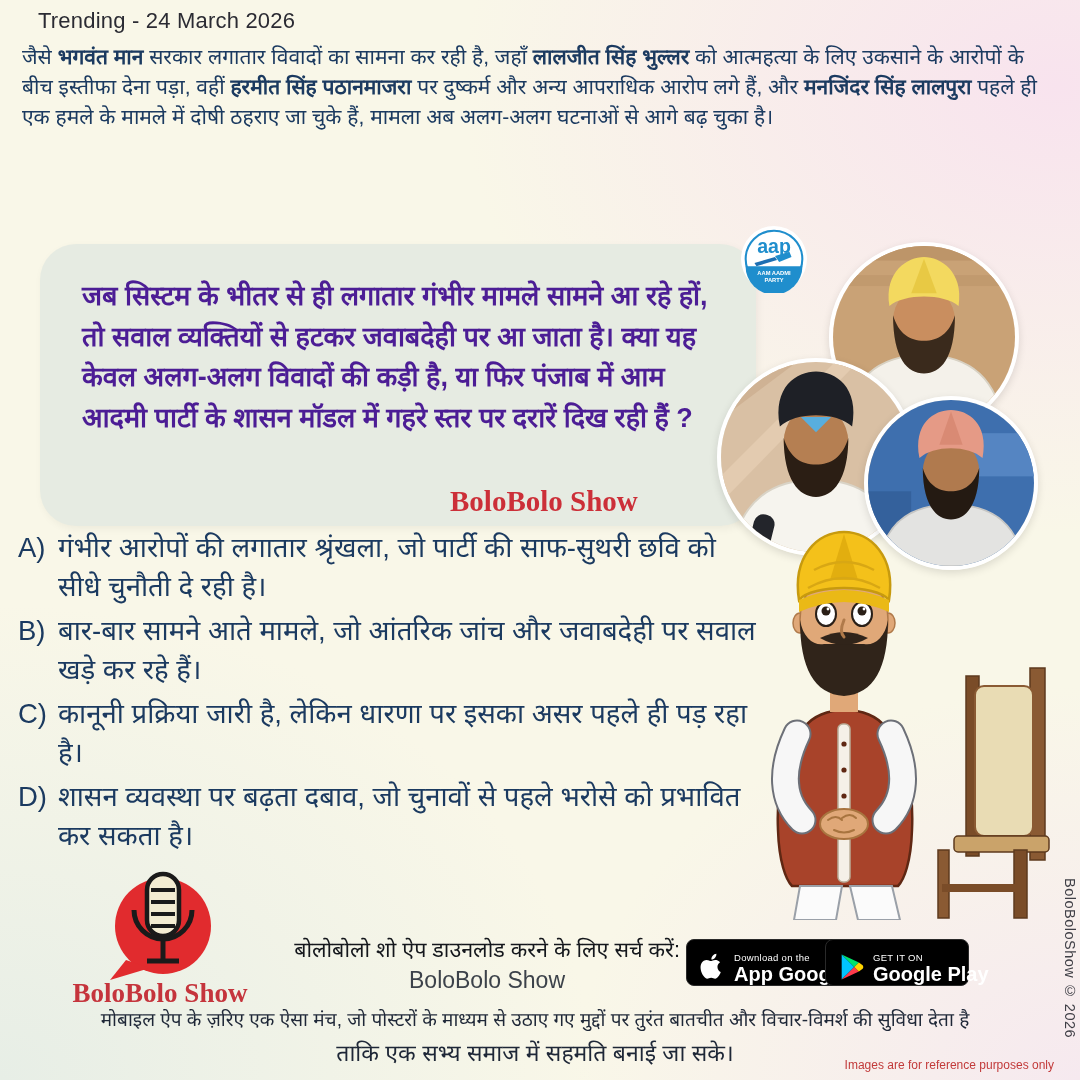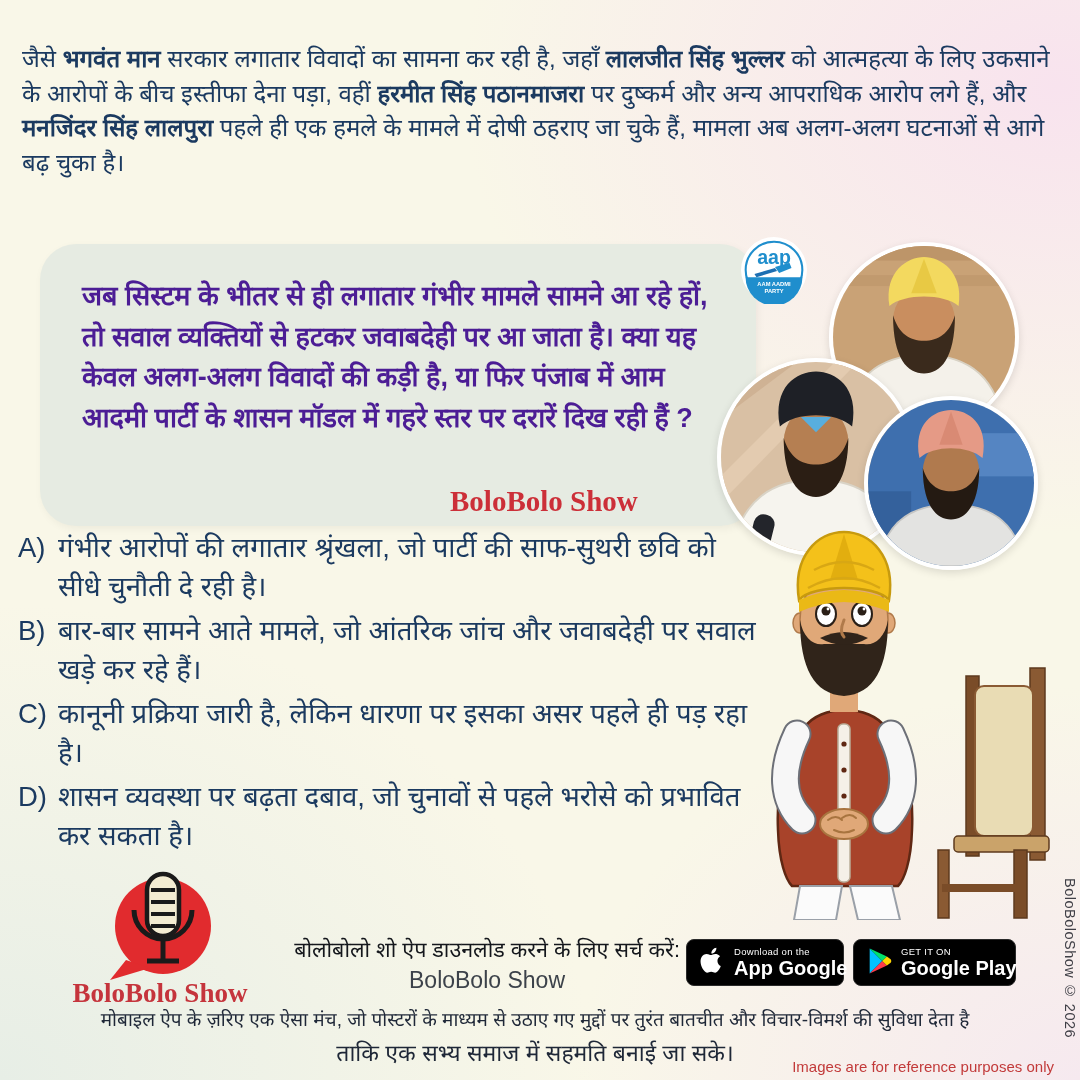--- a/index.html
+++ b/index.html
@@ -4,63 +4,64 @@
 <style>
   html,body{margin:0;padding:0;}
   body{width:1080px;height:1080px;overflow:hidden;font-family:"Liberation Sans","DejaVu Sans",sans-serif;}
   .canvas{position:relative;width:1080px;height:1080px;overflow:hidden;
     background:
       radial-gradient(120% 90% at 98% 8%, #f8e3ee 0%, rgba(248,227,238,0) 46%),
       radial-gradient(100% 80% at 0% 100%, #e7eee6 0%, rgba(231,238,230,0) 55%),
       radial-gradient(90% 70% at 100% 100%, #f6e9ef 0%, rgba(246,233,239,0) 52%),
       #f9f7e8;}
   .trending{position:absolute;left:38px;top:8px;font-size:22px;color:#2b2b33;letter-spacing:.2px;}
-  .intro{position:absolute;left:22px;top:42px;width:1038px;font-size:24px;line-height:1.44;color:#1b3a60;}
+  .intro{position:absolute;left:22px;top:42px;width:1038px;font-size:21px;line-height:1.44;color:#1b3a60;}
   .intro .b{font-weight:700;}
   .qbox{position:absolute;left:40px;top:244px;width:716px;height:282px;background:#e6ebe2;border-radius:36px;
     box-shadow:2px 3px 8px rgba(0,0,0,.05);box-sizing:border-box;padding:32px 20px 0 42px;}
   .qtext{font-size:27px;font-weight:700;color:#4c1d95;line-height:1.5;}
   .qbrand{position:absolute;left:410px;bottom:8px;font-family:"Liberation Serif","DejaVu Serif",serif;
     font-weight:700;font-size:29px;color:#cc2f38;}
   .options{position:absolute;left:18px;top:528px;width:742px;}
   .opt{display:flex;margin-bottom:5px;font-size:27.5px;color:#1b3a60;line-height:1.42;}
   .opt-label{flex:0 0 40px;}
   .opt-text{flex:1;}
-  .badge-aap{position:absolute;left:740px;top:236px;width:68px;height:68px;}
+  .badge-aap{position:absolute;left:740px;top:225px;width:68px;height:68px;}
   .photo{position:absolute;border-radius:50%;border:4px solid #ffffff;box-shadow:0 3px 8px rgba(0,0,0,.12);overflow:hidden;}
   .photo svg{display:block;width:100%;height:100%;}
   .photo1{left:829px;top:242px;width:182px;height:182px;z-index:2;}
   .photo2{left:717px;top:358px;width:190px;height:190px;z-index:3;}
   .photo3{left:864px;top:396px;width:166px;height:166px;z-index:4;}
   .cartoon{position:absolute;left:742px;top:528px;width:338px;height:392px;z-index:5;}
   .miclogo{position:absolute;left:88px;top:868px;width:150px;height:112px;}
   .micbrand{position:absolute;left:50px;top:978px;width:220px;text-align:center;
     font-family:"Liberation Serif","DejaVu Serif",serif;font-weight:700;font-size:27px;color:#c5343c;}
   .searchblock{position:absolute;left:292px;top:934px;width:390px;text-align:center;}
   .searchline{font-size:21.5px;color:#14171c;}
   .appname{font-size:23px;color:#3c424a;margin-top:4px;}
-  .storebtn{position:absolute;top:939px;height:47px;background:#000;border-radius:8px;display:flex;align-items:center;
+  .storebtn{position:absolute;top:939px;height:47px;background:#000;border-radius:8px;display:flex;align-items:flex-end;
     padding:0 12px;box-sizing:border-box;color:#fff;cursor:pointer;border:1px solid #2a2a2a;}
   .storebtn .txt{margin-left:9px;display:flex;flex-direction:column;justify-content:center;}
   .storebtn .l1{font-size:9.5px;letter-spacing:.3px;line-height:11px;}
   .storebtn .l2{font-size:20px;font-weight:700;line-height:22px;white-space:nowrap;}
   .btn-apple{left:686px;width:158px;}
-  .btn-gplay{left:853px;width:163px;}
+  .btn-gplay{left:825px;width:144px;}
   .taglines{position:absolute;left:30px;top:1006px;width:1010px;text-align:center;color:#1e2737;}
   .tag1{font-size:19px;}
   .tag2{font-size:23px;margin-top:4px;}
   .vert-copy{position:absolute;right:2px;top:878px;height:200px;writing-mode:vertical-rl;
     font-size:14.5px;color:#3f3f46;letter-spacing:.5px;}
-  .disclaimer{position:absolute;right:26px;top:1058px;font-size:15px;color:#c23a3a;}
+  .disclaimer{position:absolute;right:26px;top:1058px;font-size:12px;color:#c23a3a;}
 </style>
 </head>
 <body>
 
 <div class="canvas">
 
+  <div class="trending">Trending - 24 March 2026</div>
 
   <div class="intro"><span>जैसे </span><span class="b">भगवंत मान</span><span> सरकार लगातार विवादों का सामना कर रही है, जहाँ </span><span class="b">लालजीत सिंह भुल्लर</span><span> को आत्महत्या के लिए उकसाने के आरोपों के बीच इस्तीफा देना पड़ा, वहीं </span><span class="b">हरमीत सिंह पठानमाजरा</span><span> पर दुष्कर्म और अन्य आपराधिक आरोप लगे हैं, और </span><span class="b">मनजिंदर सिंह लालपुरा</span><span> पहले ही एक हमले के मामले में दोषी ठहराए जा चुके हैं, मामला अब अलग-अलग घटनाओं से आगे बढ़ चुका है।</span></div>
 
   <div class="qbox">
     <div class="qtext">जब सिस्टम के भीतर से ही लगातार गंभीर मामले सामने आ रहे हों, तो सवाल व्यक्तियों से हटकर जवाबदेही पर आ जाता है। क्या यह केवल अलग-अलग विवादों की कड़ी है, या फिर पंजाब में आम आदमी पार्टी के शासन मॉडल में गहरे स्तर पर दरारें दिख रही हैं ?</div>
     <div class="qbrand">BoloBolo Show</div>
   </div>
 
   <div class="badge-aap">
     <svg viewBox="0 0 66 66" width="68" height="68">

